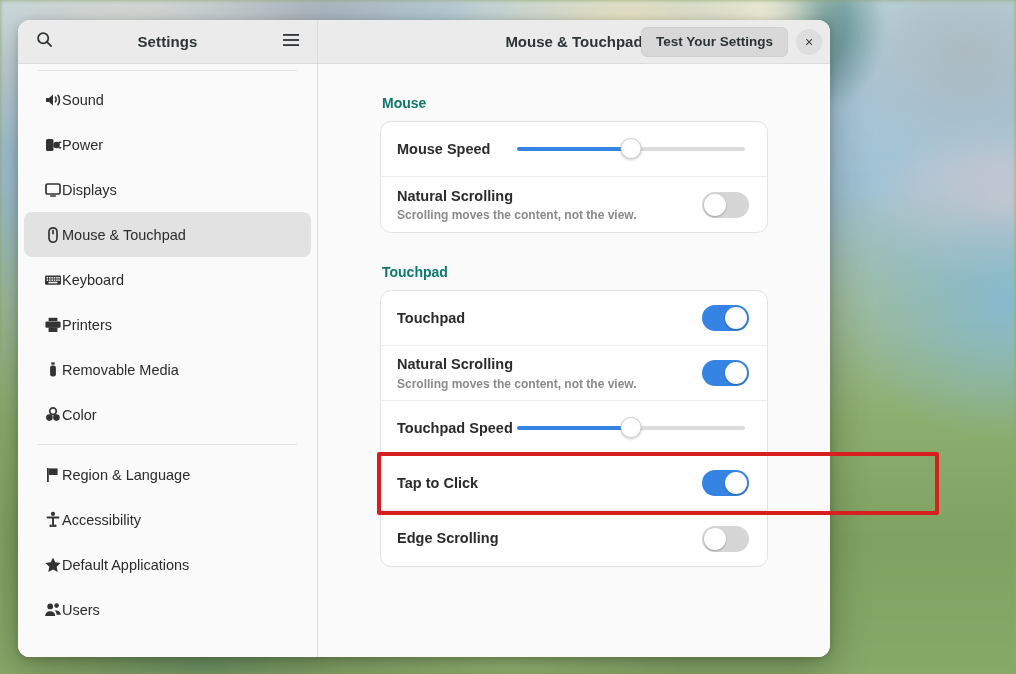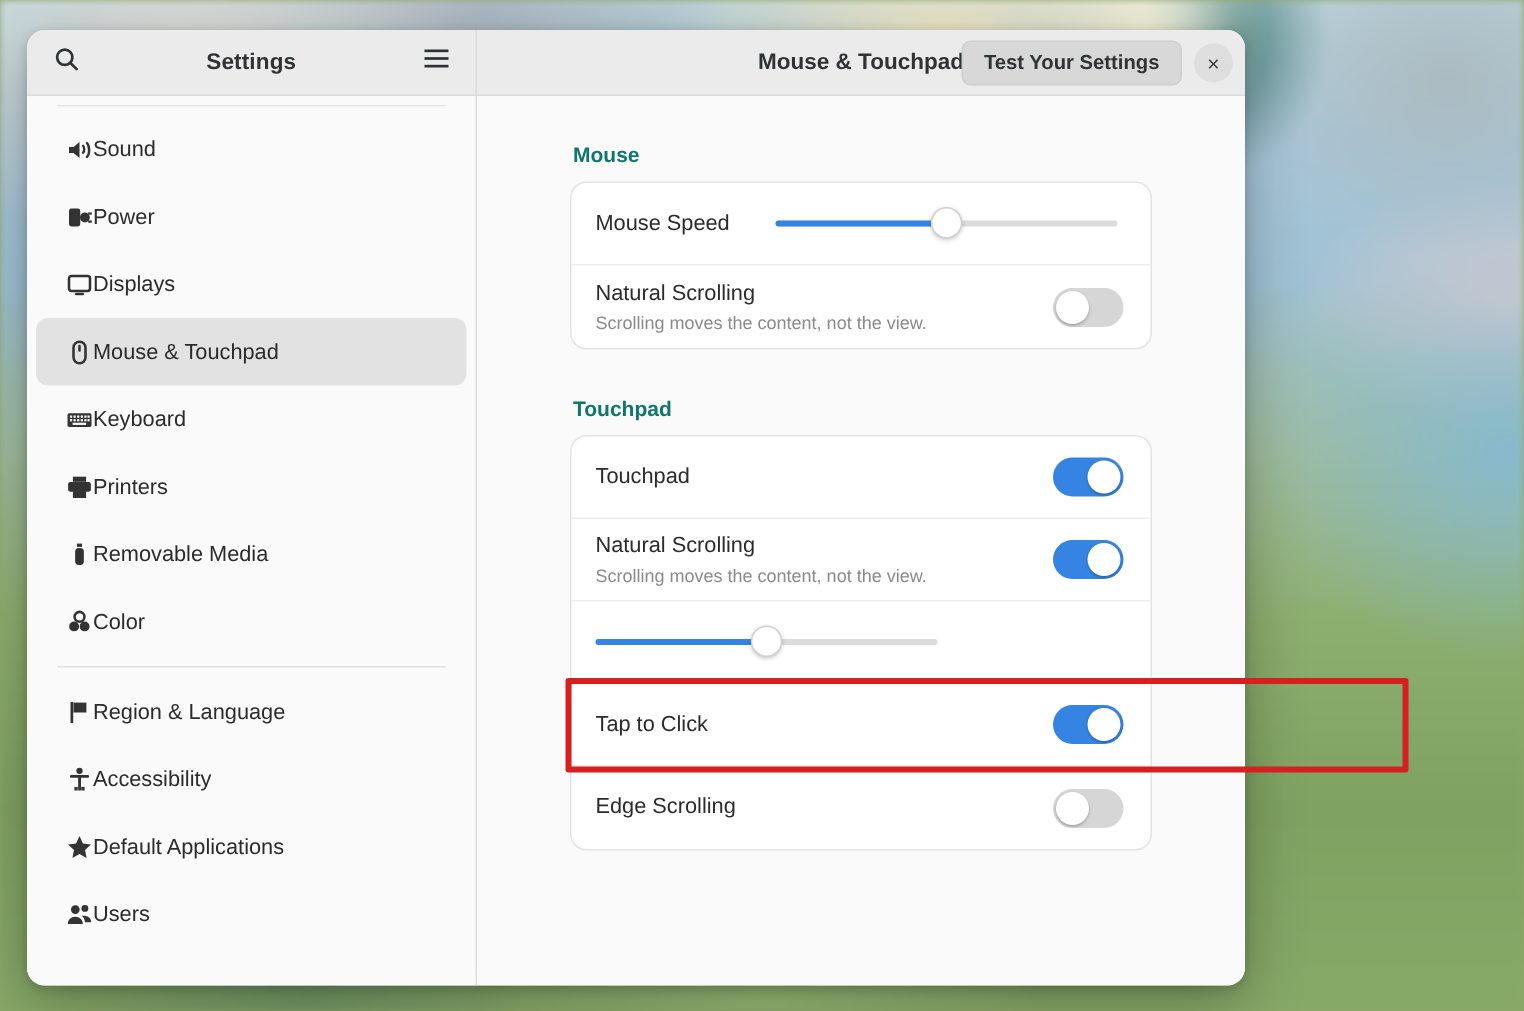--- a/index.html
+++ b/index.html
@@ -187,20 +187,21 @@
     border-radius: 11px;
     overflow: hidden;
   }
   .row {
     display: flex;
     align-items: center;
     min-height: 55px;
     padding: 8px 18px 8px 16px;
     border-bottom: 1px solid #ededed;
     position: relative;
+    font-weight: bold;
   }
   .row:last-child { border-bottom: none; }
   .row-text { flex: 1; min-width: 0; }
   .row-label {
     font-size: 14.5px;
     color: #2b2b2b;
     line-height: 1.25;
   }
   .row-sub {
     font-size: 12px;
@@ -508,20 +509,23 @@
           <div class="row-text">
             <div class="row-label">Natural Scrolling</div>
             <div class="row-sub">Scrolling moves the content, not the view.</div>
           </div>
           <div class="toggle on" id="tg-touchpad-natural">
             <div class="knob"></div>
           </div>
         </div>
 
         <div class="row">
+          <div class="row-text">
+            <div class="row-label">Touchpad Speed</div>
+          </div>
           <div class="slider">
             <div class="track"></div>
             <div class="fill" id="touchpad-speed-fill" style="width: 50%;"></div>
             <div class="thumb" id="touchpad-speed-thumb" style="left: 50%;"></div>
           </div>
         </div>
 
         <div class="row" id="row-tap-to-click">
           <div class="row-text">
             <div class="row-label">Tap to Click</div>

